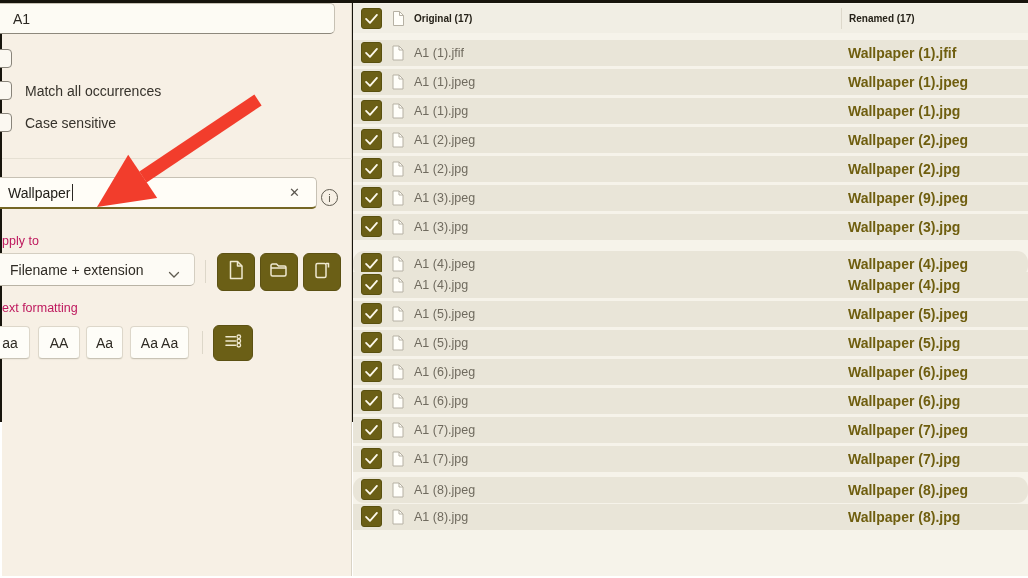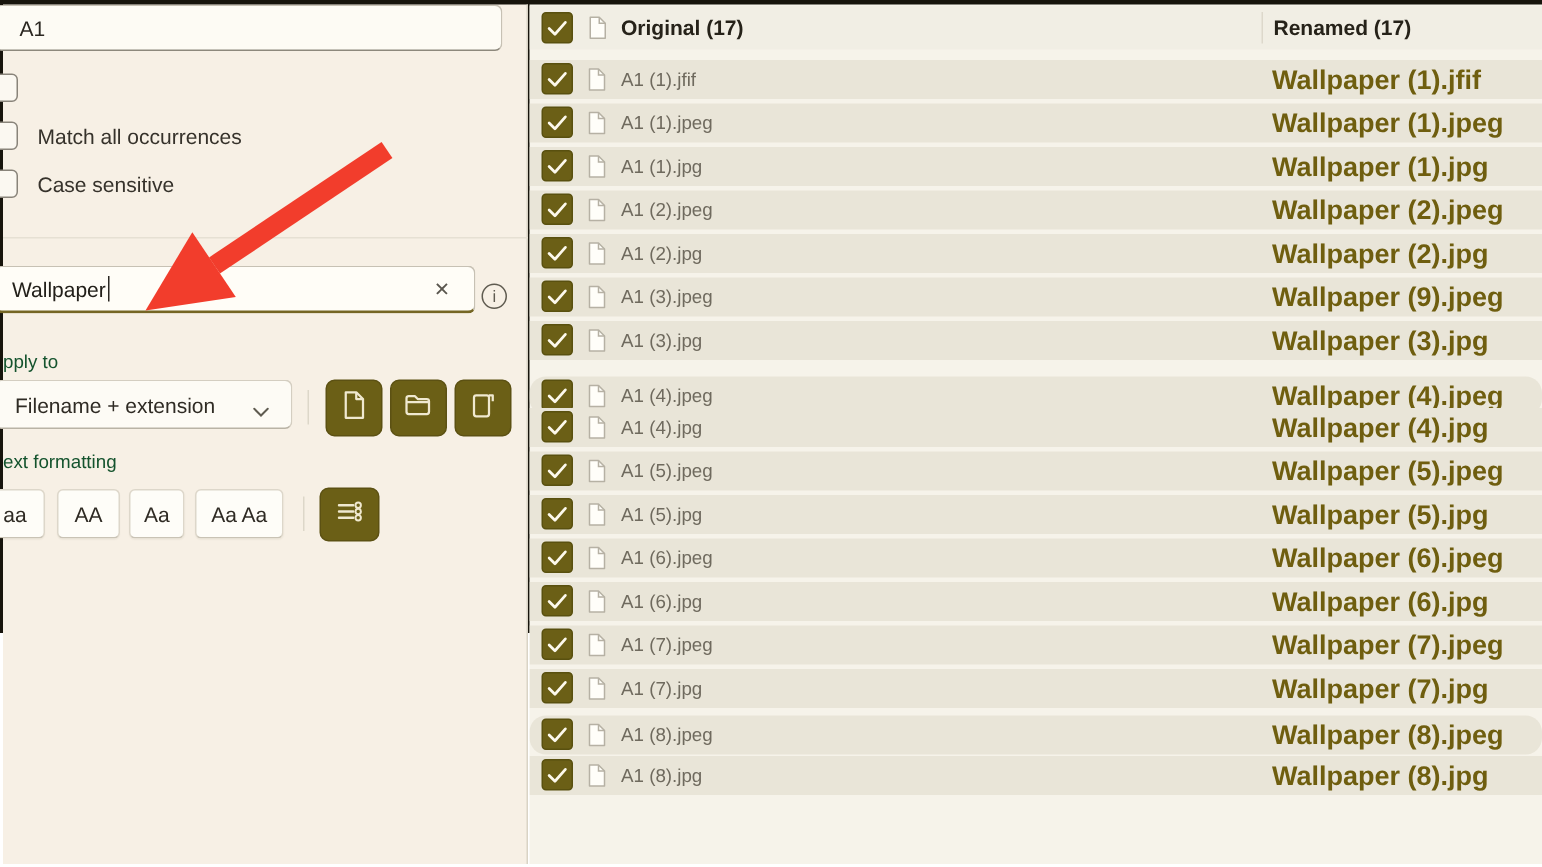--- a/index.html
+++ b/index.html
@@ -38,21 +38,21 @@
   .clear-x {
     position:absolute; right:16px; top:0; height:100%; display:flex; align-items:center;
     font-size:13px; color:#5a564e; cursor:default;
   }
   .info-icon {
     position:absolute; left:319px; top:186px; width:17px; height:17px;
     border:1.2px solid #5f5b50; border-radius:50%; color:#5f5b50;
     font-size:11px; display:flex; align-items:center; justify-content:center;
   }
 
-  .small-label { position:absolute; left:0; font-size:12.5px; color:#14532d; }
+  .small-label { position:absolute; left:0; font-size:12.5px; color:#be185d; }
 
   .combobox {
     left:-6px; top:250px; width:199px; height:33px; padding-left:13px;
     background:#fdfbf5; border:1px solid #d4cec1; border-bottom:1px solid #b9b3a5;
     border-radius:5px; color:#2f2b24;
   }
   .combobox .chev { position:absolute; right:14px; top:12px; }
 
   .mini-divider { position:absolute; width:1px; background:#ddd7c9; }
 
@@ -70,41 +70,41 @@
   }
 
   
   .right-panel {
     position:absolute; left:353px; top:3px; width:675px; height:573px;
     background:#f6f3ea; overflow:hidden;
   }
   .list-header {
     position:absolute; left:0; top:1px; width:675px; height:29px; background:#f1eee4;
   }
-  .hdr-text { position:absolute; top:0; line-height:29px; font-size:14px; font-weight:600; color:#262219; }
+  .hdr-text { position:absolute; top:0; line-height:29px; font-size:10px; font-weight:600; color:#262219; }
   .col-sep { position:absolute; left:488px; top:4px; width:1px; height:21px; background:#ddd8cb; }
 
   .file-row { position:absolute; left:0; width:675px; height:26px; background:#e9e5d8; }
   .row-check {
     position:absolute; left:8px; width:21px; height:21px; border-radius:3px;
     background:#6b5f16; border:1px solid #59500f;
     display:flex; align-items:center; justify-content:center;
   }
   .list-header .row-check { top:4px; }
   .file-row  .row-check { top:2px; }
   .file-ic { position:absolute; left:39px; }
   .list-header .file-ic { top:6px; }
   .file-row  .file-ic { top:5px; }
   .orig-text {
     position:absolute; left:61px; top:0; line-height:26px;
     font-size:12.5px; color:#6f6a5e; white-space:nowrap;
   }
   .ren-text {
     position:absolute; left:495px; top:0; line-height:26px;
-    font-size:18px; font-weight:700; color:#6f5e0f; white-space:nowrap;
+    font-size:14px; font-weight:700; color:#6f5e0f; white-space:nowrap;
   }
 
   .arrow-overlay { position:absolute; left:0; top:0; pointer-events:none; z-index:50; }
 </style>
 </head>
 <body>
 
 <div class="window">
 
   <div class="left-panel">

